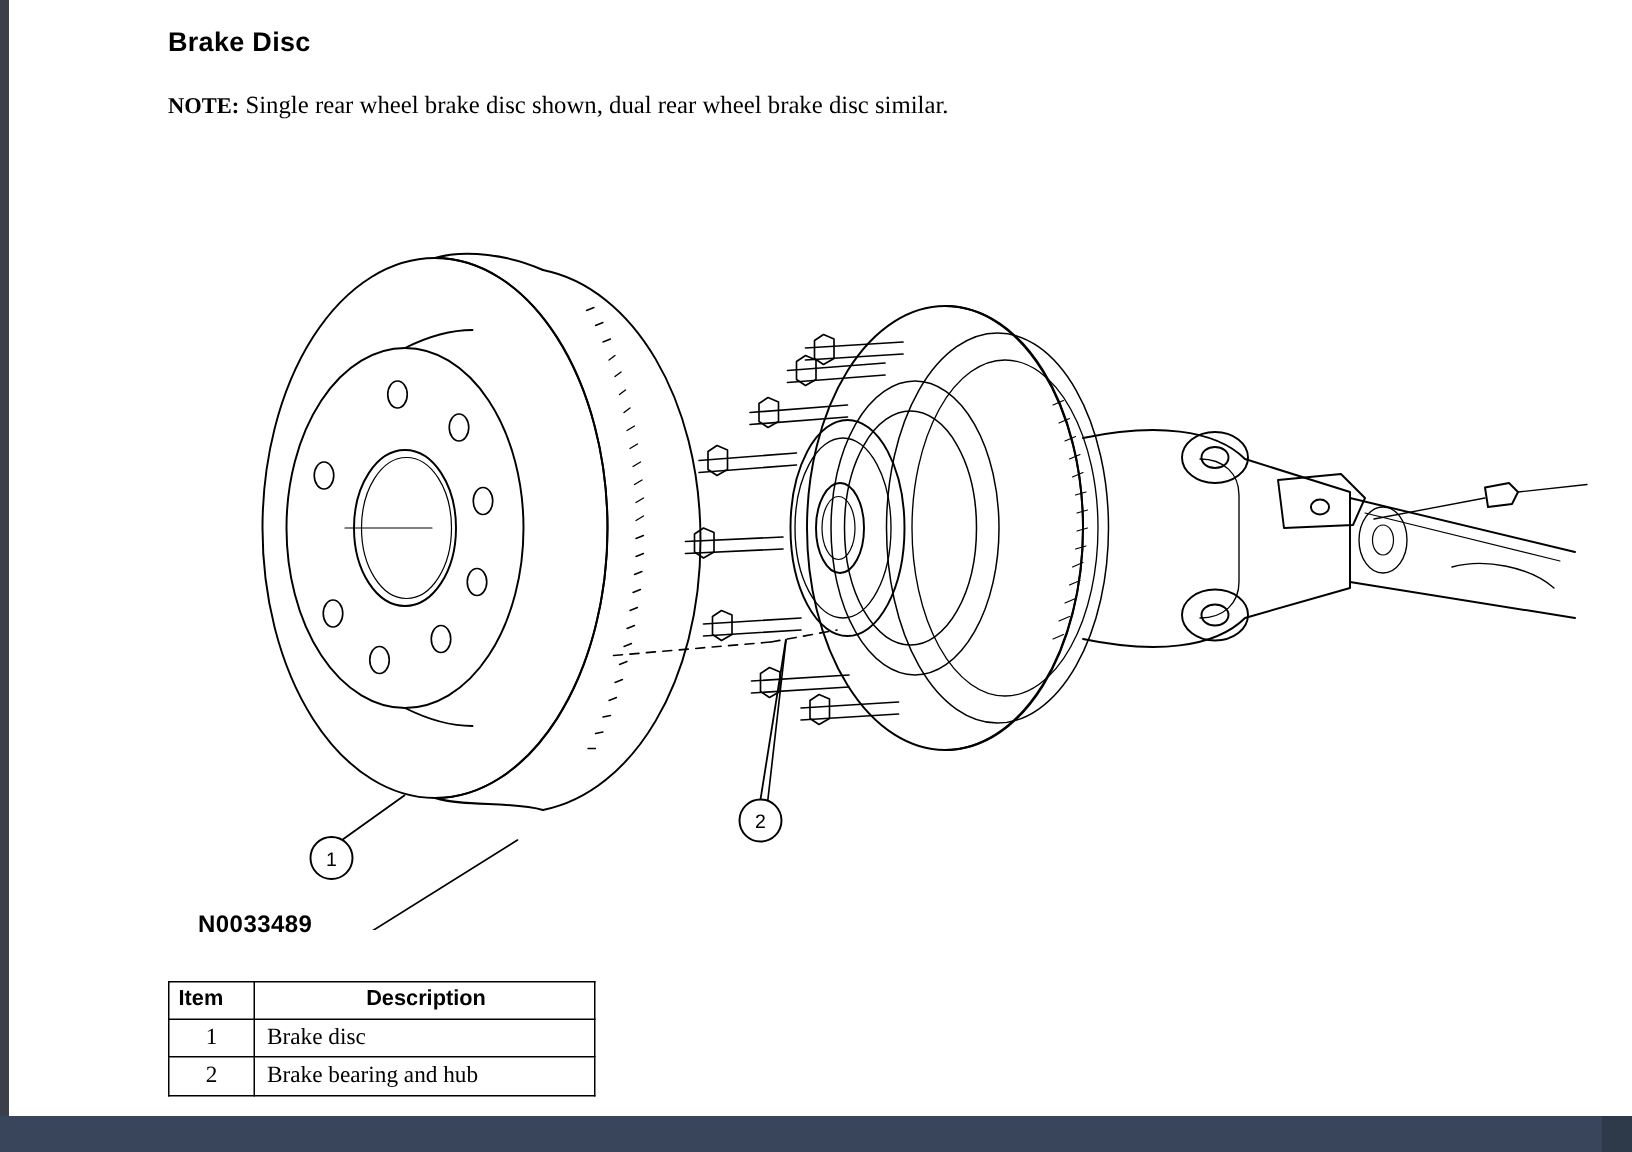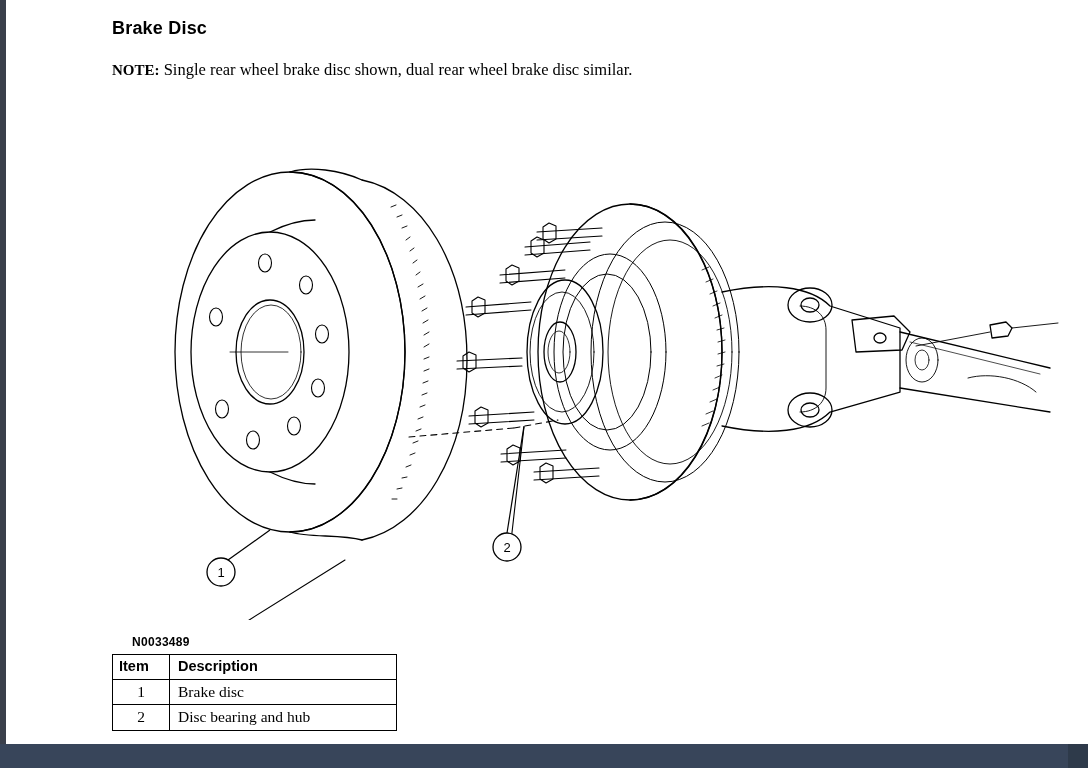--- a/index.html
+++ b/index.html
@@ -79,23 +79,23 @@
     top: 120px;
     width: 980px;
     height: 500px;
   }
   .figure svg {
     display: block;
   }
   .fig-id {
     position: absolute;
     left: 20px;
-    top: 635px;
+    top: 608px;
     font-family: "Liberation Sans", sans-serif;
-    font-size: 12px;
+    font-size: 16px;
     font-weight: bold;
     color: #000;
     letter-spacing: 0.3px;
   }
   table.legend {
     position: absolute;
     left: 0px;
     top: 654px;
     border-collapse: collapse;
     font-family: "Liberation Serif", serif;
@@ -104,21 +104,21 @@
   }
   table.legend th, table.legend td {
     border: 1px solid #000;
     padding: 2px 6px;
     line-height: 1.35;
   }
   table.legend th {
     font-family: "Liberation Sans", sans-serif;
     font-size: 14.5px;
     font-weight: bold;
-    text-align: left;
+    text-align: center;
   }
   table.legend th.item-col,
   table.legend td.item-col {
     width: 44px;
     text-align: center;
   }
   table.legend th.item-col { text-align: left; padding-left: 6px; }
   table.legend td.desc-col,
   table.legend th.desc-col {
     width: 212px;
@@ -310,21 +310,21 @@
           <th class="desc-col">Description</th>
         </tr>
       </thead>
       <tbody>
         <tr>
           <td class="item-col">1</td>
           <td class="desc-col">Brake disc</td>
         </tr>
         <tr>
           <td class="item-col">2</td>
-          <td class="desc-col">Disc bearing and hub</td>
+          <td class="desc-col">Brake bearing and hub</td>
         </tr>
       </tbody>
     </table>
 
   </div>
 
   <div class="bottom-bar">
     <div class="seg" style="left:0px; width:1068px;"></div>
   </div>
 

